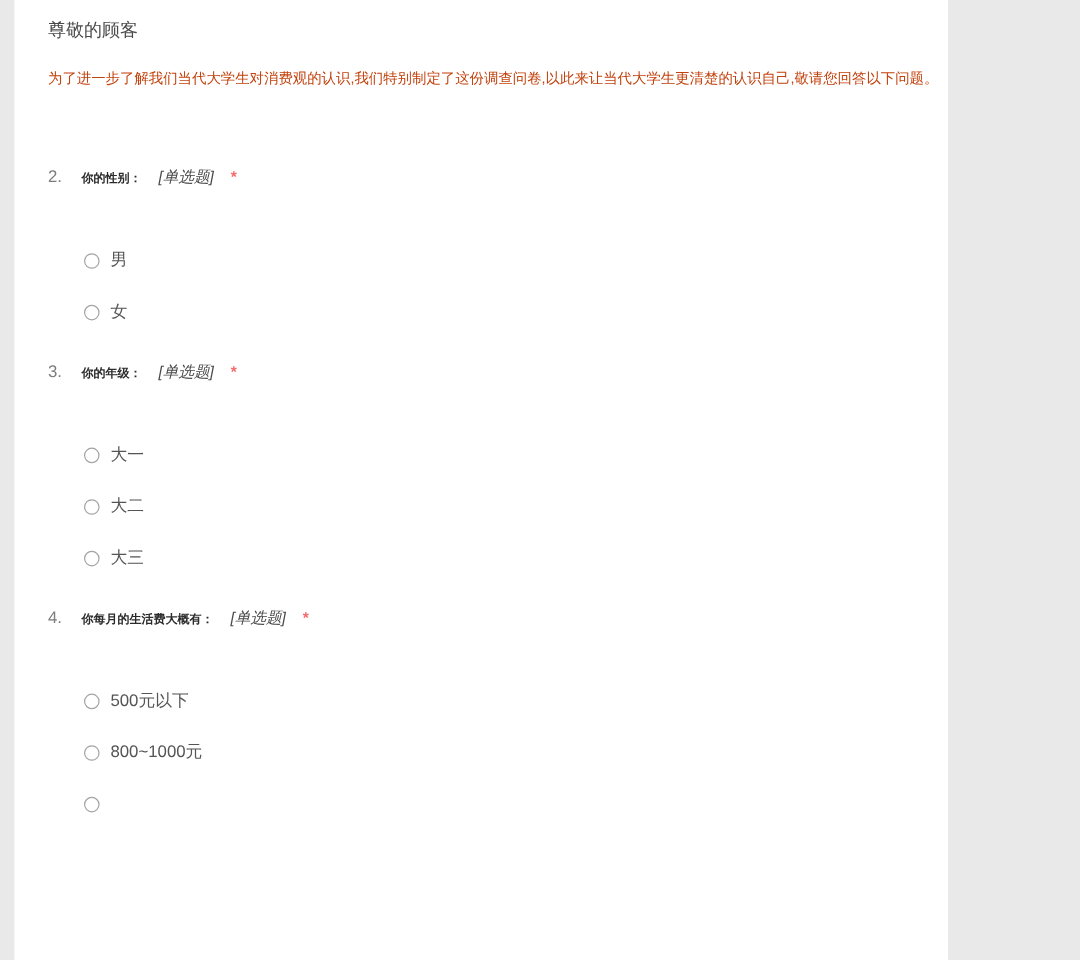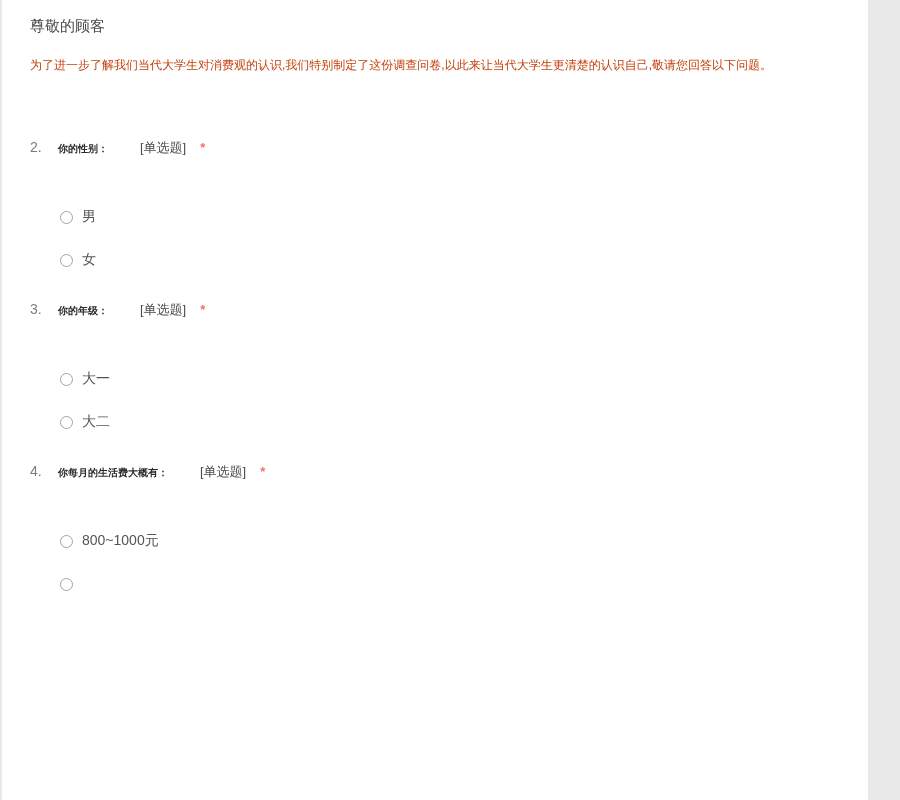--- a/index.html
+++ b/index.html
@@ -4,22 +4,22 @@
 <style>
   * { box-sizing: border-box; margin: 0; padding: 0; }
   html, body {
     width: 900px; height: 800px;
     overflow: hidden;
     background: #e9e9e9;
     font-family: "Liberation Sans", "DejaVu Sans", sans-serif;
   }
   .page {
     position: absolute;
-    left: 2px; top: 0;
-    width: 866px; height: 800px;
+    left: 12px; top: 0;
+    width: 778px; height: 800px;
     background: #ffffff;
     overflow: hidden;
     padding: 18px 12px 0 28px;
   }
   .survey-title {
     font-size: 15px;
     line-height: 16px;
     color: #4a4a4a;
     font-weight: 400;
   }
@@ -45,21 +45,22 @@
     min-width: 13px;
   }
   .q-title {
     font-size: 10px;
     font-weight: 700;
     color: #2b2b2b;
   }
   .q-tag {
     font-size: 13px;
     color: #4a4a4a;
-    margin-left: 32px;
+    margin-left: 14px;
+    font-style: italic;
   }
   .q-required {
     font-size: 13px;
     color: #f56c6c;
     margin-left: 14px;
     font-weight: 700;
   }
   .options { margin-top: 52px; margin-left: 30px; }
   .option {
     display: flex;
@@ -121,31 +122,39 @@
       </div>
       <div class="options">
         <div class="option">
           <span class="radio"></span>
           <span class="option-label">大一</span>
         </div>
         <div class="option">
           <span class="radio"></span>
           <span class="option-label">大二</span>
         </div>
+        <div class="option">
+          <span class="radio"></span>
+          <span class="option-label">大三</span>
+        </div>
       </div>
     </div>
 
     <div class="question">
       <div class="q-header">
         <span class="q-number">4.</span>
         <span class="q-title">你每月的生活费大概有：</span>
         <span class="q-tag">[单选题]</span>
         <span class="q-required">*</span>
       </div>
       <div class="options">
+        <div class="option">
+          <span class="radio"></span>
+          <span class="option-label">500元以下</span>
+        </div>
         <div class="option">
           <span class="radio"></span>
           <span class="option-label">800~1000元</span>
         </div>
         <div class="option option-partial">
           <span class="radio"></span>
         </div>
       </div>
     </div>
 

